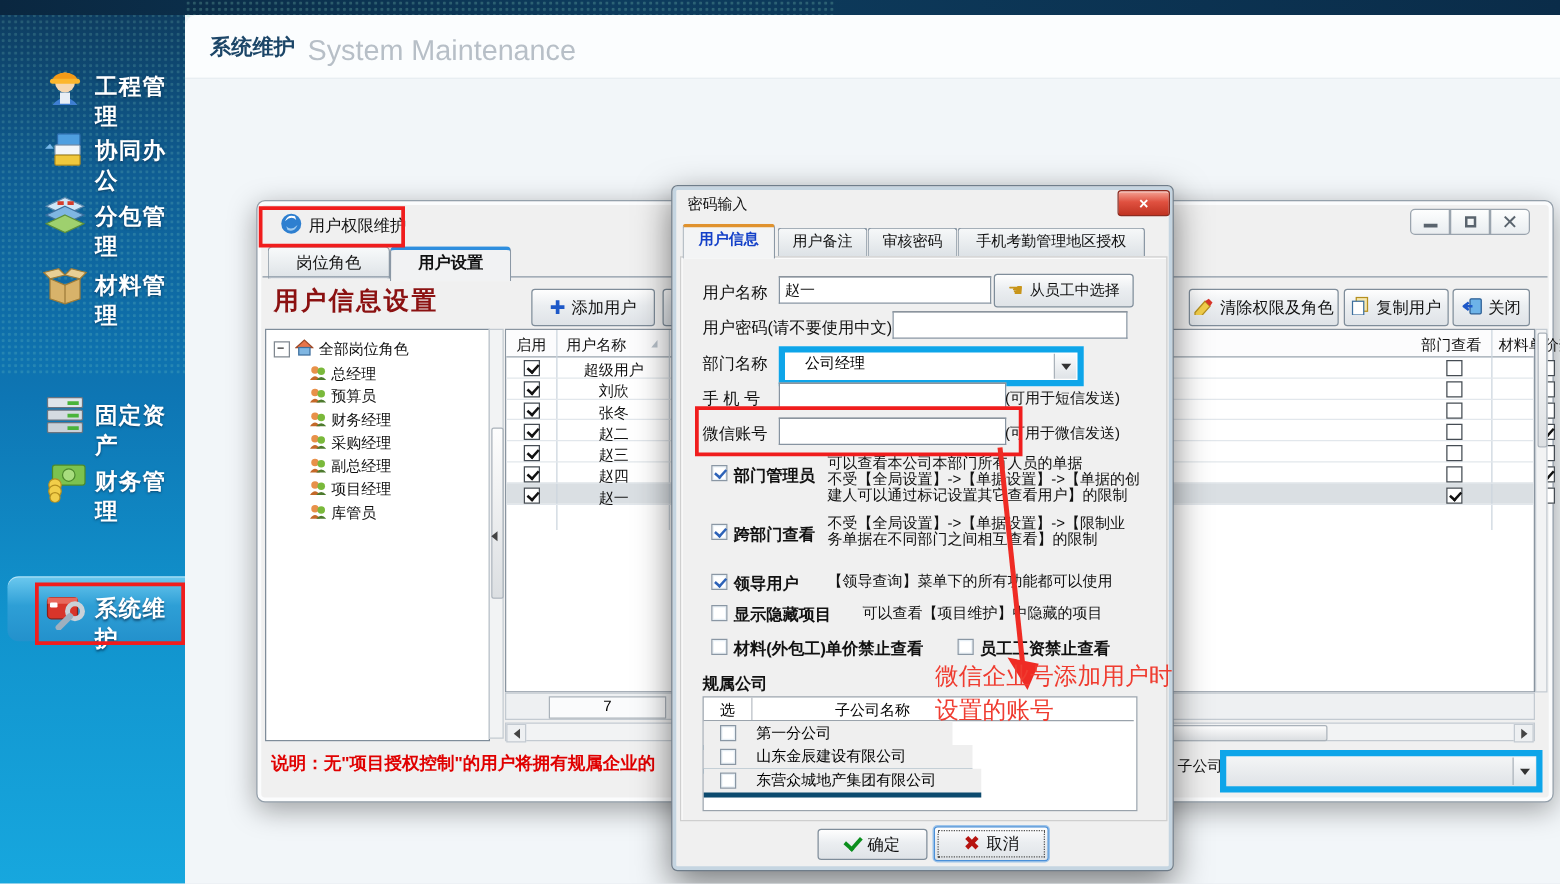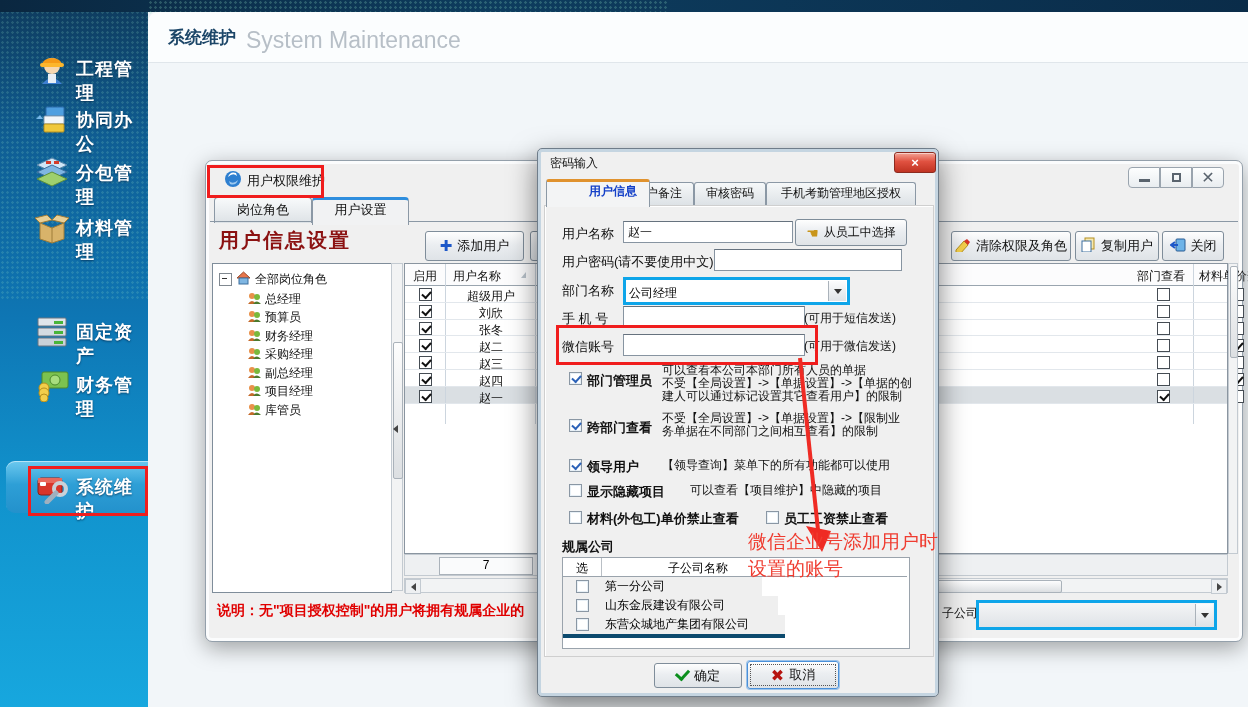--- a/index.html
+++ b/index.html
@@ -39,48 +39,48 @@
   .thumb{position:absolute;background:linear-gradient(#fdfdfd,#dcdfe2);border:1px solid #aab2ba;border-radius:2px;}
   .sbtn{position:absolute;width:14px;height:13px;background:#eef0f2;border:1px solid #c3cad1;display:flex;align-items:center;justify-content:center;}
   
   #win{left:205px;top:160px;width:1036px;height:480px;background:#f0f0f0;border:1px solid #94a0ab;border-radius:7px;
        box-shadow:inset 0 0 0 3px #fbfcfd,0 6px 22px rgba(0,0,0,.35);}
   #win .wtitle{position:absolute;left:41px;top:11px;font-size:13px;color:#111;}
   .wctl{position:absolute;top:6px;width:30px;height:19px;background:linear-gradient(#fdfefe,#e9edf0);
         border:1px solid #9aa4ae;display:flex;align-items:center;justify-content:center;color:#5a646e;}
   .tab{position:absolute;height:25px;border:1px solid #8b98a5;border-bottom:none;border-radius:4px 4px 0 0;
        background:linear-gradient(#f8fafb,#dde2e6);font-size:13px;color:#111;text-align:center;line-height:24px;cursor:pointer;}
-  .tab.active{background:#f1f2f3;border-top:3px solid #2e8ede;line-height:20px;z-index:2;}
+  .tab.active{background:#f1f2f3;border-top:3px solid #2e8ede;line-height:20px;z-index:2;font-weight:bold;}
   .red-t{color:#8b1111;font-weight:bold;font-size:20px;letter-spacing:2px;}
   #tree{position:absolute;left:6px;top:102px;width:178px;height:328px;background:#fff;border:1px solid #7f8d9a;font-size:12px;color:#111;}
   .trow{position:absolute;display:flex;align-items:center;gap:4px;white-space:nowrap;}
   .grid{position:absolute;left:198px;top:102px;width:824px;height:291px;background:#fff;border:1px solid #8a95a0;box-sizing:border-box;}
   .ghead{position:absolute;left:0;top:0;width:100%;height:21px;background:#fcfcfd;border-bottom:1px solid #9aa5af;}
   .gcol{position:absolute;top:4px;font-size:12px;color:#111;white-space:nowrap;}
   .vline{position:absolute;top:0;width:1px;background:#ccd5de;}
   .rline{position:absolute;left:0;width:100%;height:1px;background:#e2e7ec;}
   .gname{position:absolute;font-size:12px;color:#111;width:100px;text-align:center;}
   .selrow{position:absolute;background:#dadfe3;}
   
   #dlg{left:537px;top:148px;width:400px;height:547px;background:#f0f0f0;border:1px solid #6f7d8a;border-radius:5px;
        box-shadow:inset 0 0 0 3px #c5d5e1,0 10px 28px rgba(0,0,0,.5);z-index:10;}
   #dlg .dtitle{position:absolute;left:12px;top:6px;font-size:12px;color:#111;}
   #closeBtn{position:absolute;left:356px;top:3px;width:40px;height:19px;border:1px solid #8c2b20;border-radius:3px;
        background:linear-gradient(#f4a496,#e05140 45%,#c03322);color:#fff;font-weight:bold;font-size:13px;
        display:flex;align-items:center;justify-content:center;cursor:pointer;box-shadow:inset 0 1px 0 rgba(255,255,255,.5);}
   .dtab{position:absolute;height:22px;border:1px solid #8b98a5;border-bottom:none;border-radius:3px 3px 0 0;
        background:linear-gradient(#f6f8f9,#dde2e6);font-size:12px;color:#111;text-align:center;line-height:21px;cursor:pointer;}
-  .dtab.active{height:25px;background:#f3f4f5;border-top:3px solid #e0922e;color:#1440c8;font-weight:bold;line-height:19px;z-index:2;padding-left:30px;}
+  .dtab.active{height:25px;background:#f3f4f5;border-top:3px solid #e0922e;color:#1440c8;font-weight:bold;line-height:19px;z-index:2;}
   #dpanel{position:absolute;left:6px;top:56px;width:388px;height:450px;background:#f0f0f0;
        border:1px solid #cfcfcf;box-shadow:inset 1px 1px 0 #fff;}
   .flab{position:absolute;font-size:13px;color:#111;white-space:nowrap;}
   .fhint{position:absolute;font-size:12px;color:#111;white-space:nowrap;}
   .blab{position:absolute;font-size:13px;font-weight:bold;color:#111;white-space:nowrap;}
   .desc{position:absolute;font-size:12px;line-height:13px;color:#111;white-space:pre-line;}
-  .combo{position:absolute;background:#fff;border:3px solid #0ea5e9;display:flex;align-items:flex-end;font-size:12px;padding-left:3px;}
+  .combo{position:absolute;background:#fff;border:5px solid #0ea5e9;display:flex;align-items:flex-start;font-size:12px;padding-left:16px;}
   .cbtn{position:absolute;right:1px;top:1px;bottom:1px;width:17px;background:linear-gradient(#fbfcfd,#dfe3e7);
         border-left:1px solid #aab2ba;display:flex;align-items:center;justify-content:center;}
   .ctable{position:absolute;background:#fff;border:1px solid #9aa3ac;}
   .crow{position:absolute;left:0;height:19px;background:#efefef;border-bottom:4px solid #0c4a6e;font-size:12px;
         display:flex;align-items:center;}
   
   .redbox{position:absolute;border:3px solid #f01d1d;z-index:30;pointer-events:none;}
   .anno{position:absolute;color:#ef3c30;font-size:19px;line-height:27px;z-index:30;white-space:nowrap;}
   .note{position:absolute;color:#e00000;font-size:14px;font-weight:bold;white-space:nowrap;}
   .chk-green{display:inline-block;width:10px;height:6px;border-left:3px solid #0b8f1d;border-bottom:3px solid #0b8f1d;transform:rotate(-48deg);margin-top:-4px;}

